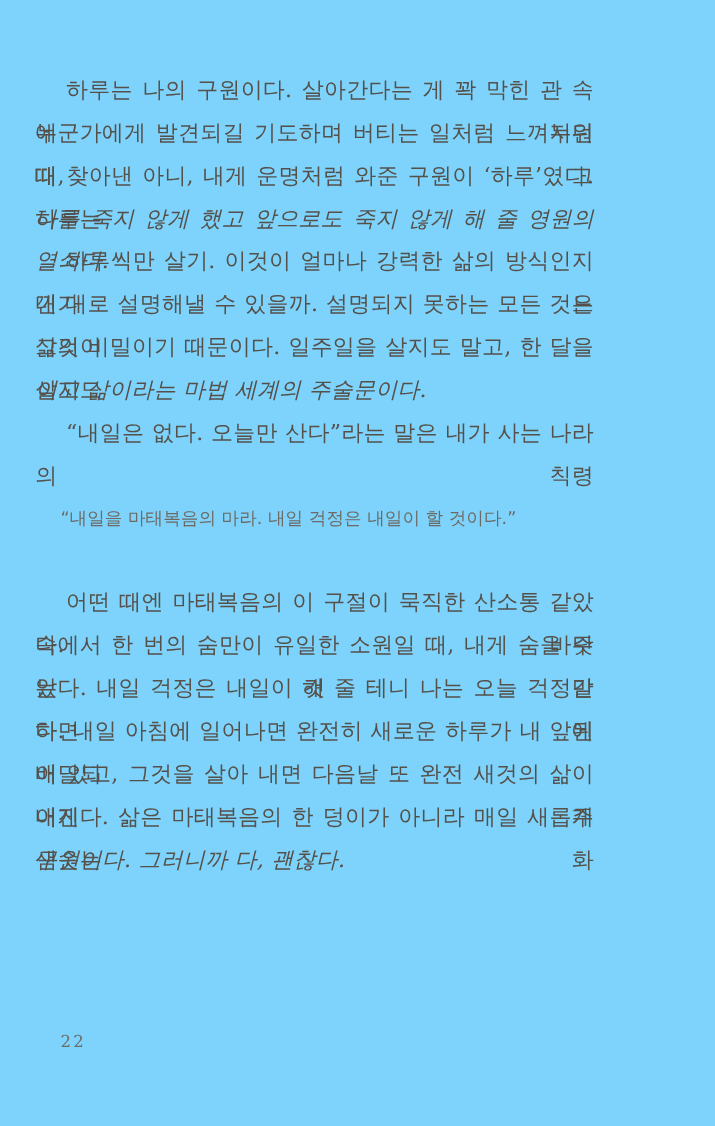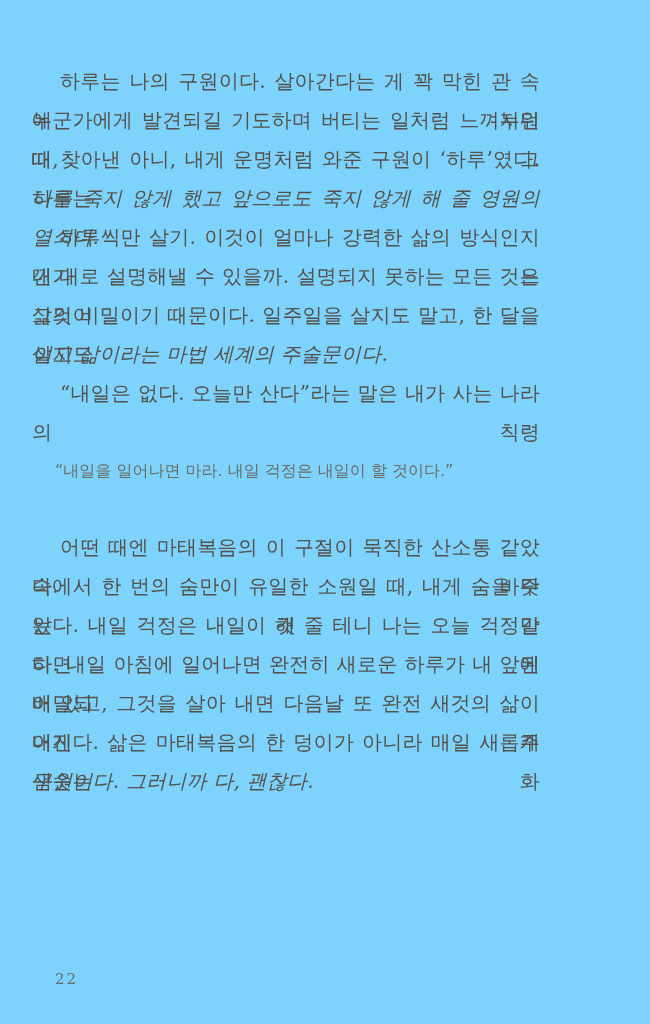--- a/index.html
+++ b/index.html
@@ -46,21 +46,20 @@
   }
   .page-number {
     position: absolute;
     left: 55px;
     top: 936px;
     font-size: 15px;
     line-height: 22px;
     color: #6b6b67;
     letter-spacing: 2px;
     font-family: "DejaVu Serif", "Liberation Serif", serif;
-    margin-top: 32px;
   }
 </style>
 </head>
 <body>
 
 <div class="book-page">
   <div class="text-col">
 
     <div class="para">
       <div class="line indent">하루는 나의 구원이다. 살아간다는 게 꽉 막힌 관 속에 누워</div>
@@ -74,21 +73,21 @@
       <div class="line">낀 대로 설명해낼 수 있을까. 설명되지 못하는 모든 것은 그것이</div>
       <div class="line">삶의 비밀이기 때문이다. 일주일을 살지도 말고, 한 달을 살지도</div>
     </div>
 
     <div class="para">
       <div class="line last">이고 삶이라는 마법 세계의 주술문이다.</div>
       <div class="line indent">“내일은 없다. 오늘만 산다”라는 말은 내가 사는 나라의 칙령</div>
     </div>
 
     <div class="quote-block">
-      <div class="quote-line">“내일을 일어나면 마라. 내일 걱정은 내일이 할 것이다.”</div>
+      <div class="quote-line">“내일을 마태복음의 마라. 내일 걱정은 내일이 할 것이다.”</div>
     </div>
 
     <div class="para">
       <div class="line indent">어떤 때엔 마태복음의 이 구절이 묵직한 산소통 같았다. 바닷</div>
       <div class="line">속에서 한 번의 숨만이 유일한 소원일 때, 내게 숨을 주는 것 같</div>
       <div class="line">았다. 내일 걱정은 내일이 해 줄 테니 나는 오늘 걱정만 하면 된</div>
       <div class="line">다. 내일 아침에 일어나면 완전히 새로운 하루가 내 앞에 배달되</div>
       <div class="line">어 있고, 그것을 살아 내면 다음날 또 완전 새것의 삶이 내게 주</div>
       <div class="line">어진다. 삶은 마태복음의 한 덩이가 아니라 매일 새롭게 샘솟는 화</div>
       <div class="line last">구원이다. 그러니까 다, 괜찮다.</div>

